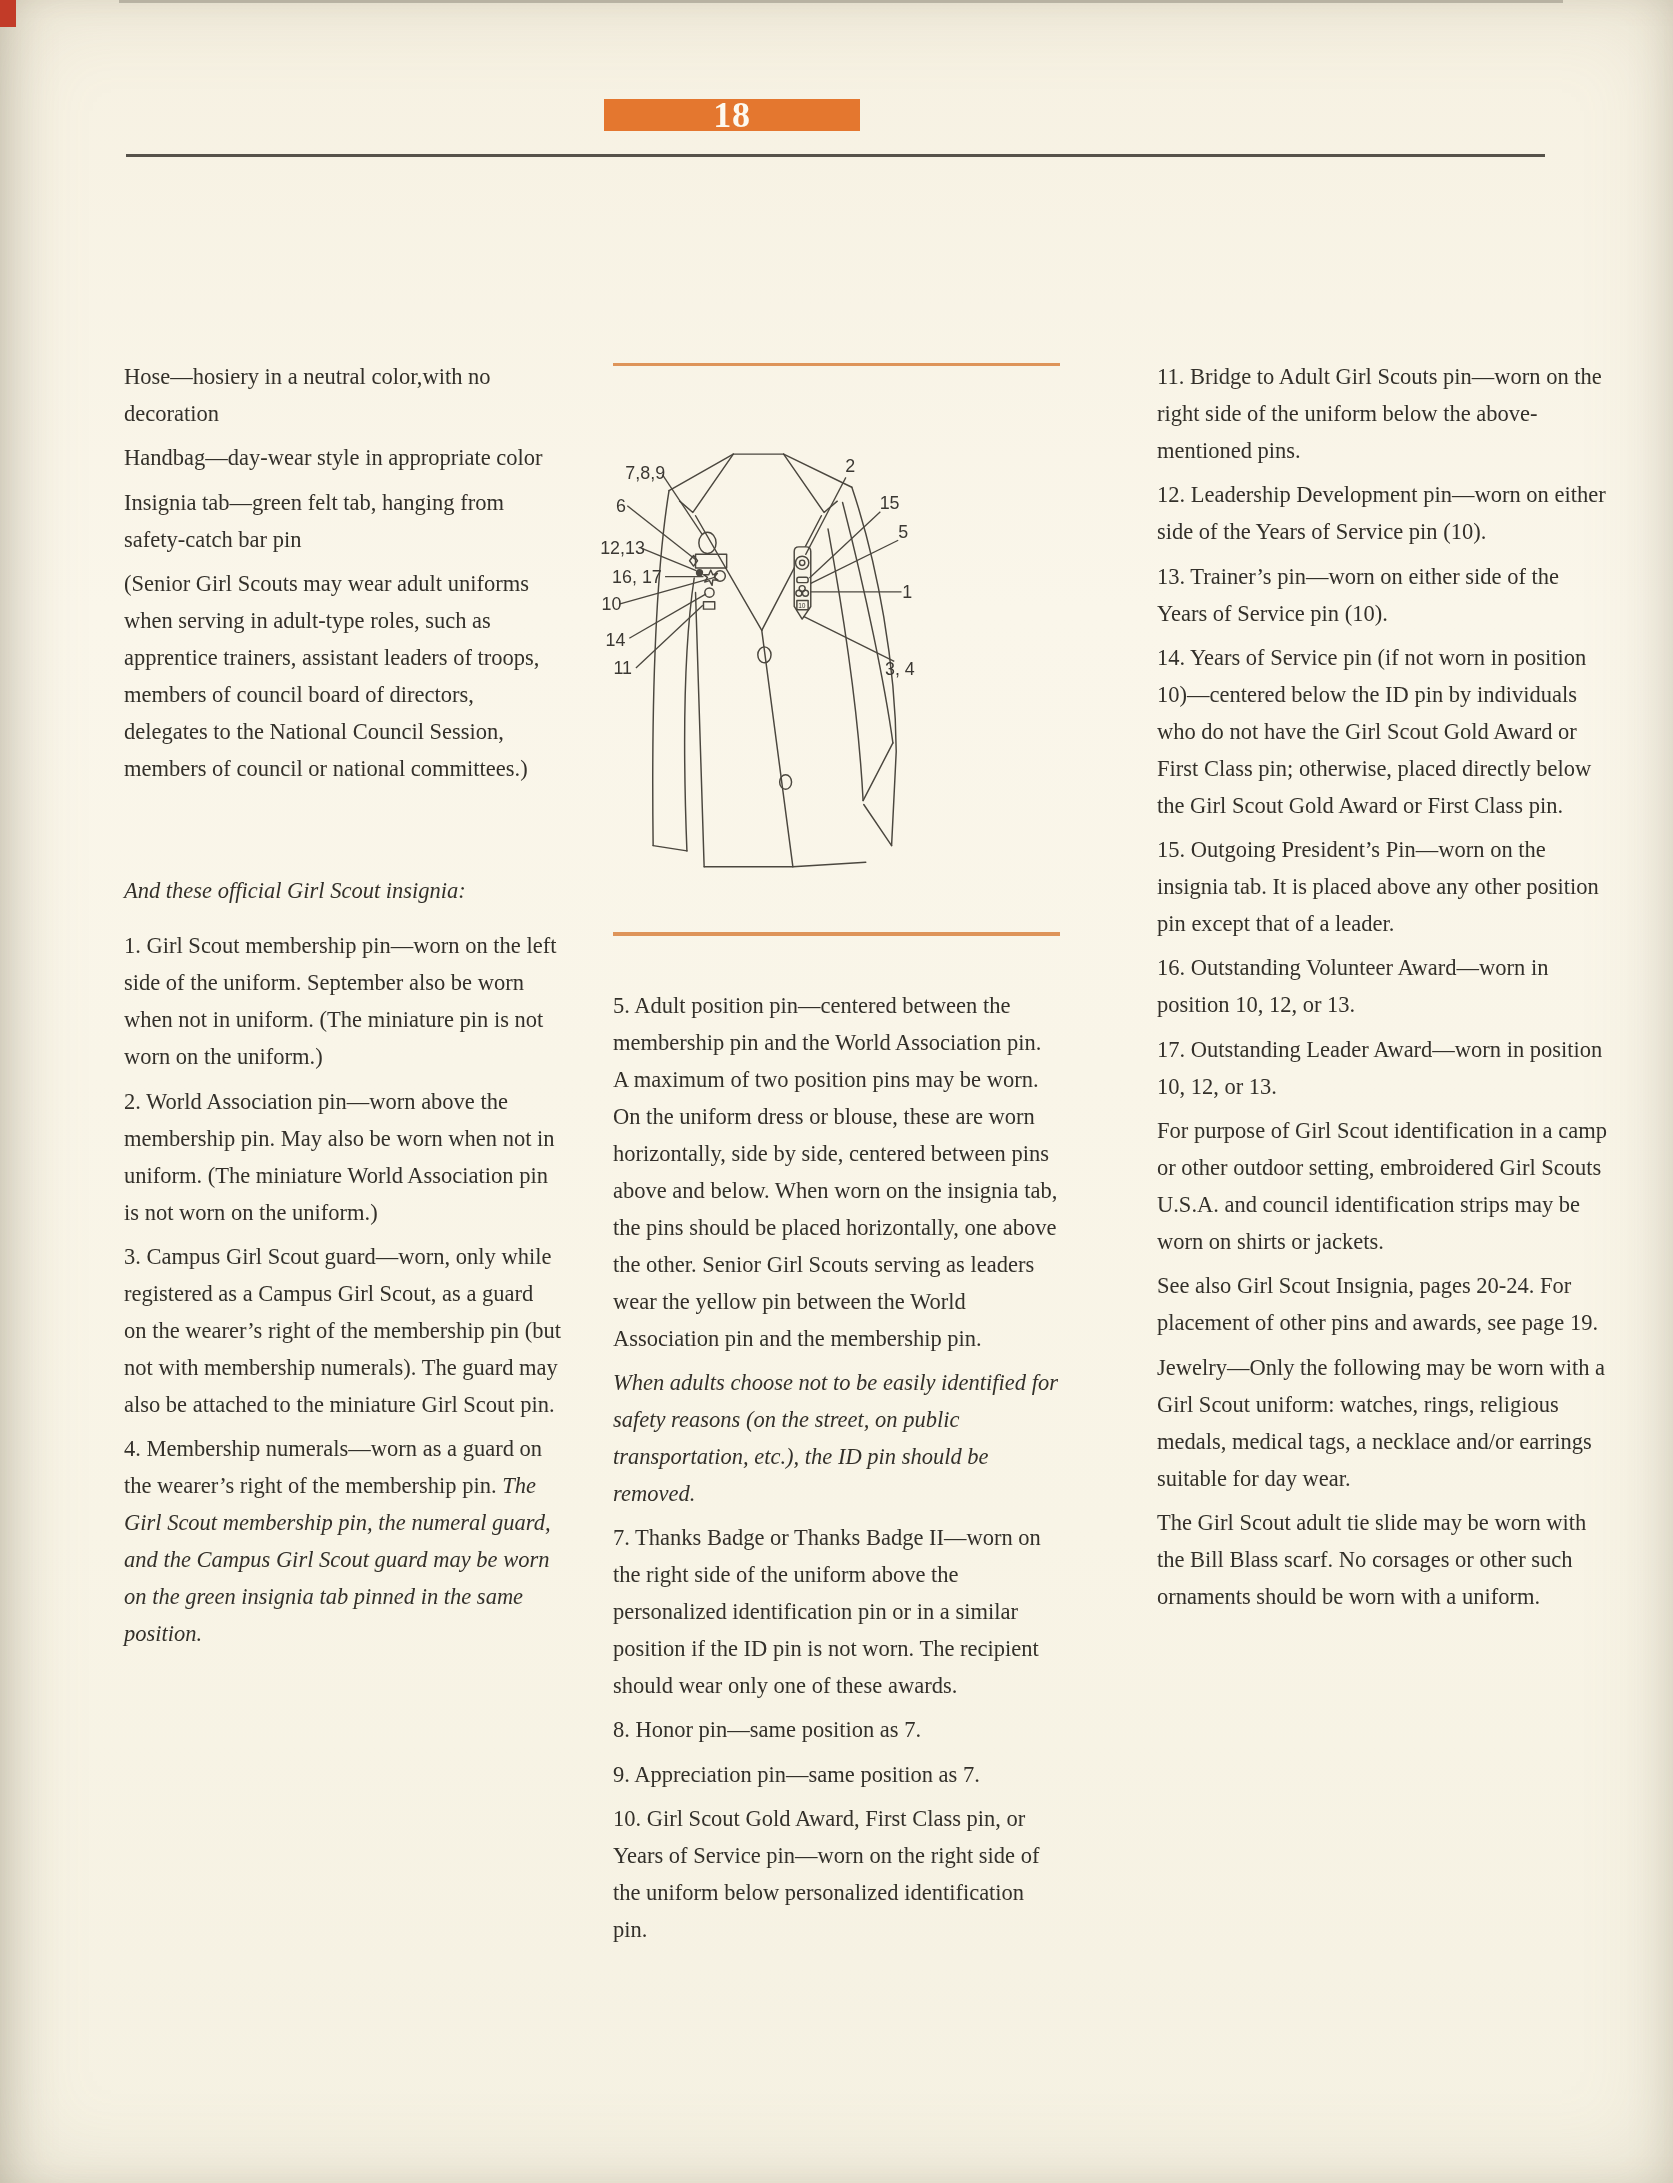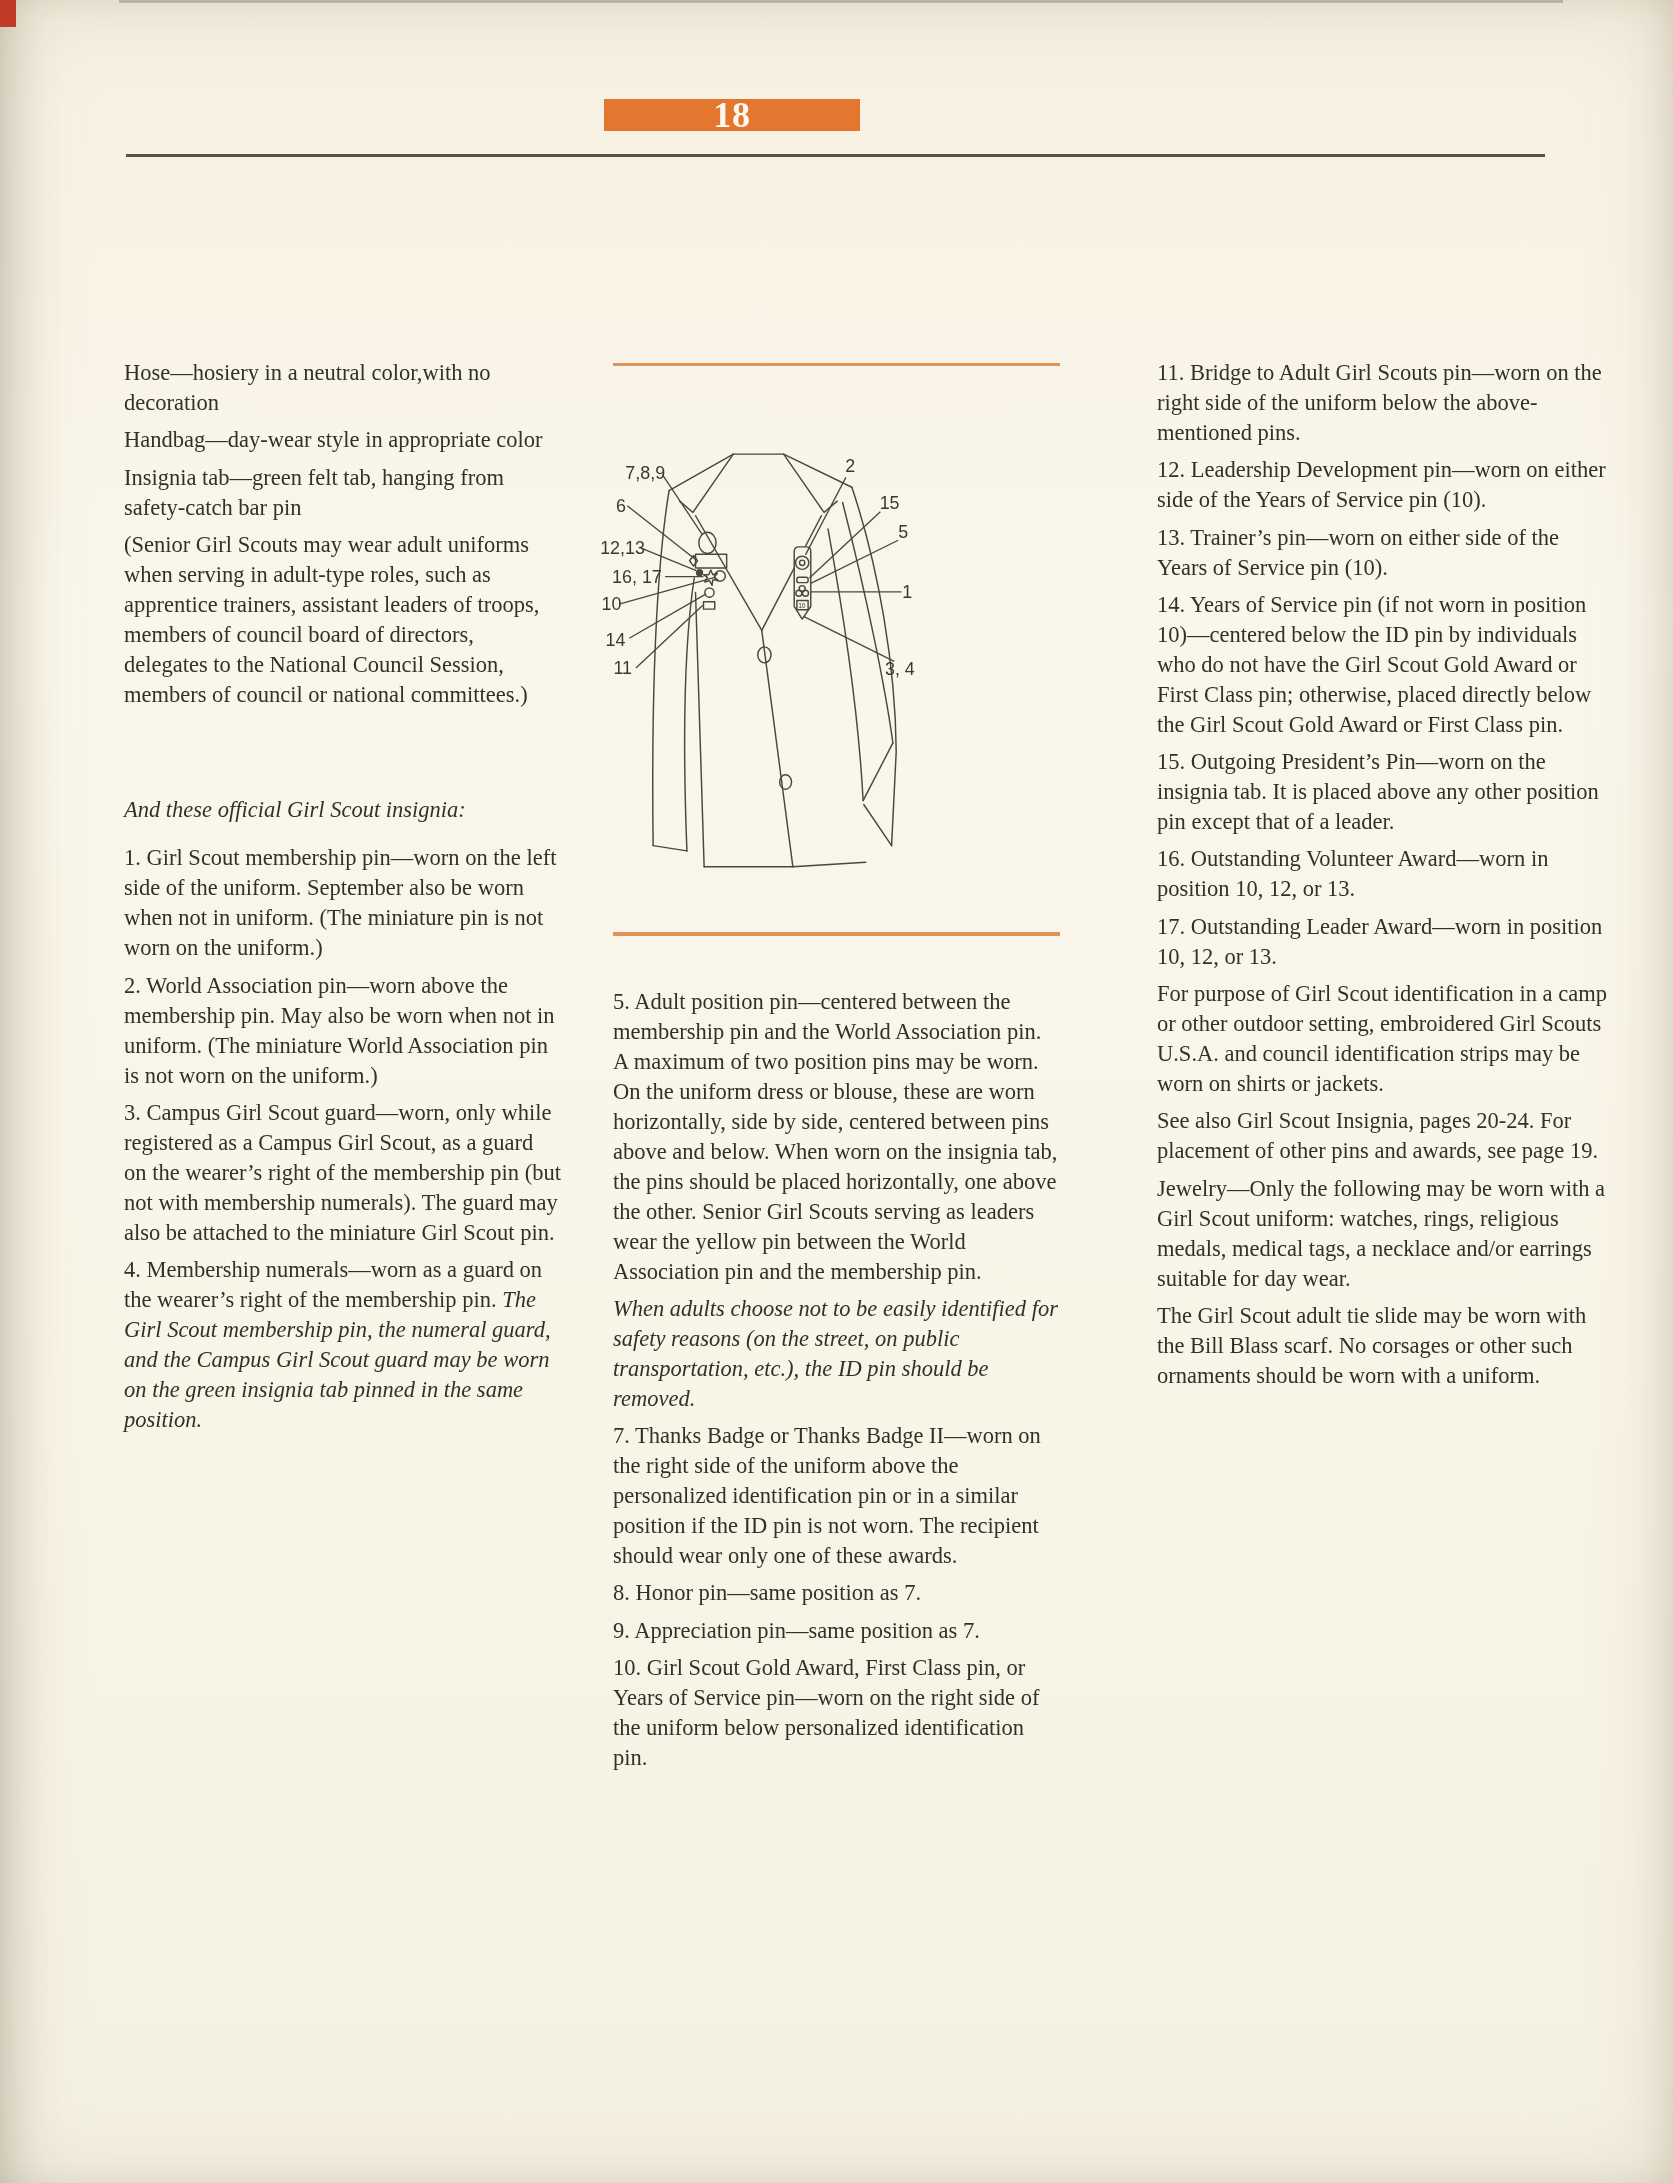--- a/index.html
+++ b/index.html
@@ -11,21 +11,21 @@
   }
   .corner-mark{position:absolute;left:0;top:0;width:16px;height:26.5px;background:#c23b28;}
   .scan-streak{position:absolute;left:119px;top:0;width:1444px;height:3.3px;background:rgba(110,104,92,.38);}
   .banner{
     position:absolute;left:592px;top:99px;width:256px;height:32px;background:#e4772f;
     color:#fdf9ef;display:flex;align-items:center;justify-content:center;
     font-size:36px;font-weight:bold;letter-spacing:0.7px;margin-left:12px;
   }
   .header-rule{position:absolute;left:126px;top:154px;width:1419px;height:2.6px;background:#56524a;}
   .col{position:absolute;}
-  .col p{margin:0 0 7.3px;font-size:22.5px;line-height:30px;}
+  .col p{margin:0 0 7.3px;font-size:22.5px;line-height:37px;}
   .col-left{left:124px;top:358px;width:437px;}
   .col-mid{left:613px;top:363px;width:447px;}
   .col-right{left:1157px;top:358px;width:450px;}
   .section-heading{font-weight:normal;font-style:italic;margin:85px 0 18.5px 0 !important;}
   .italic{font-style:italic;}
   .orange-rule{height:3.3px;background:#de9459;}
   .figure-space{height:566px;}
   .mid-text{margin-top:51px;}
   .jacket-figure{position:absolute;left:596px;top:374px;width:464px;height:563px;}
   .fig-label{font-family:"Liberation Sans", sans-serif;font-size:27px;fill:#3b3833;}

